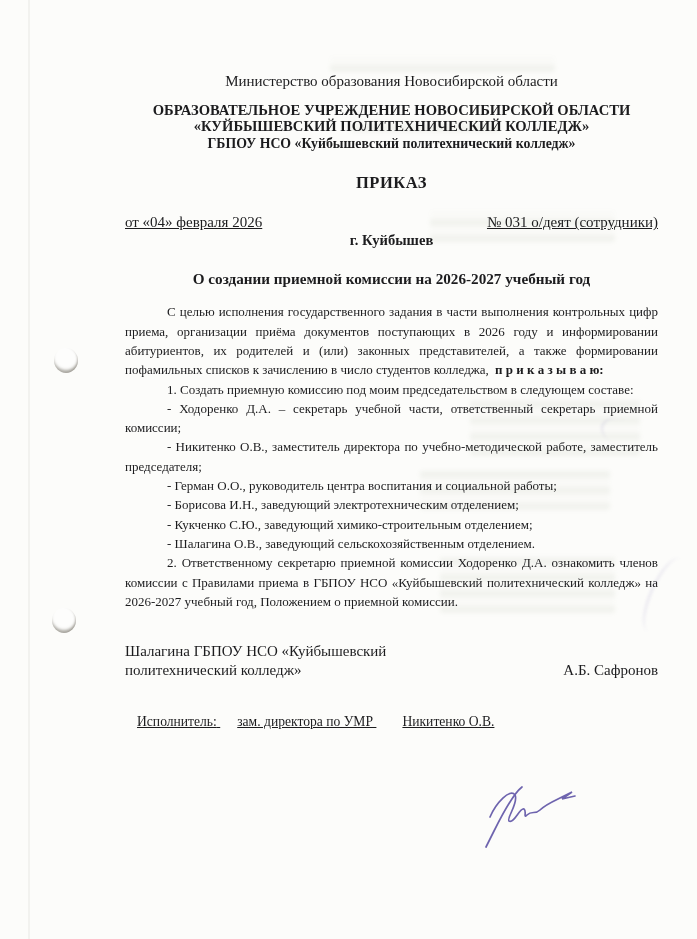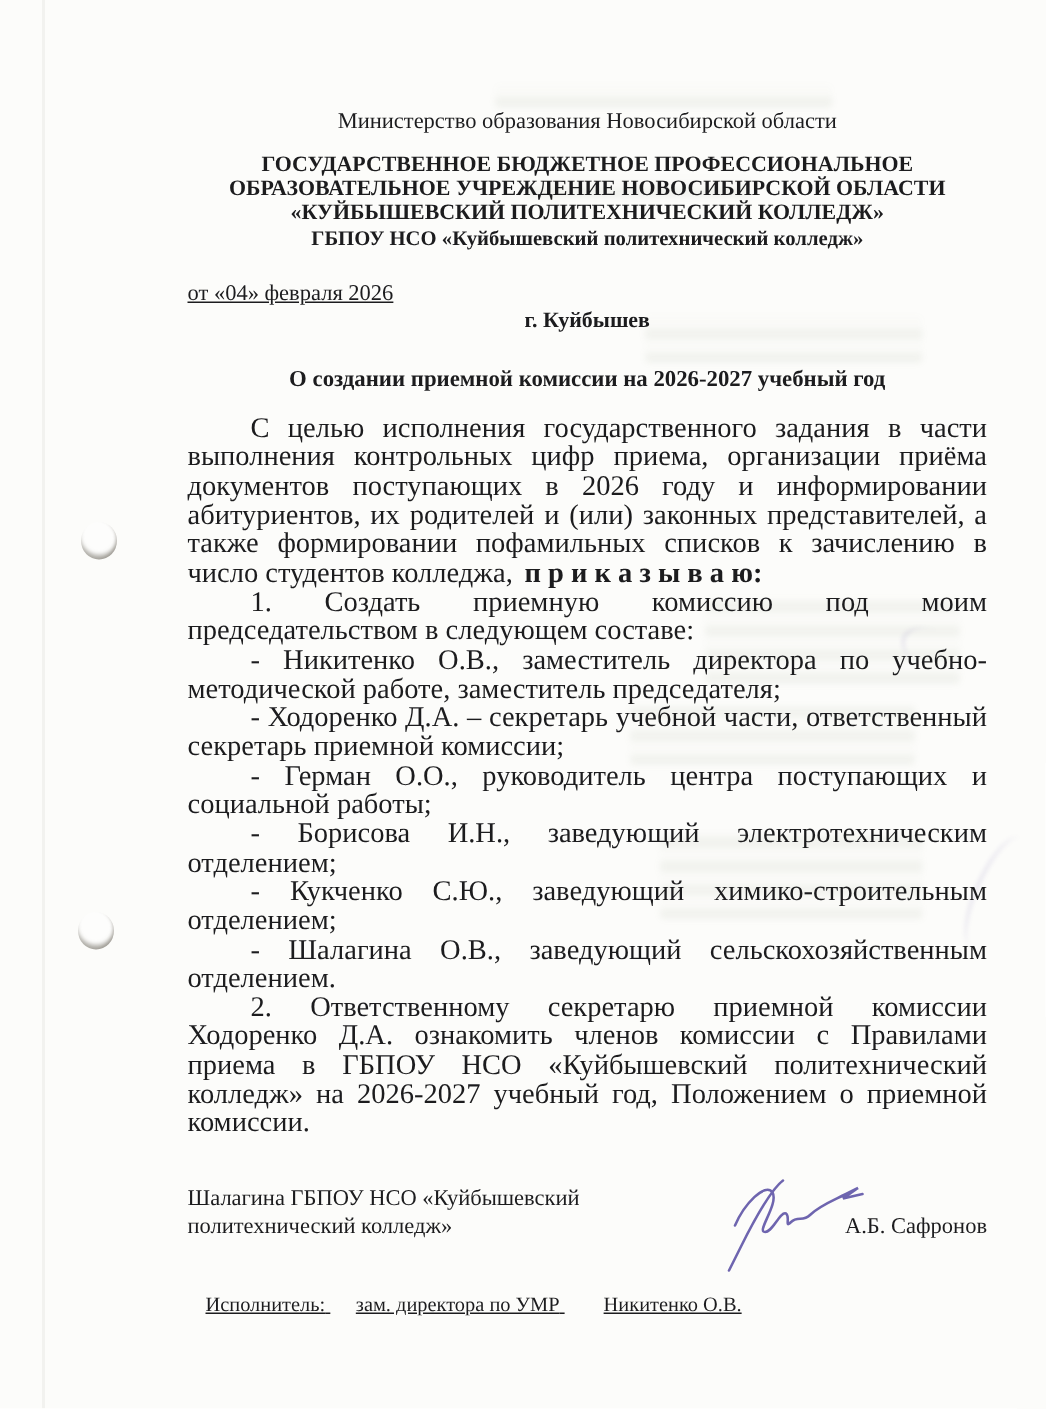--- a/index.html
+++ b/index.html
@@ -38,21 +38,21 @@
   p { margin: 0; }
   .ministry { font-size: 15px; line-height: 18px; }
   .org-block { margin-top: 13px; font-weight: bold; font-size: 14.6px; line-height: 15.8px; }
   .org-short { font-size: 13.8px; margin-top: 1px; }
   .doc-type { margin-top: 22px; font-weight: bold; font-size: 16.5px; letter-spacing: 0.5px; }
   .date-row { margin-top: 21px; display: flex; justify-content: space-between; font-size: 15px; text-decoration: underline; }
   .city { margin-top: 1px; font-weight: bold; font-size: 14.6px; }
   .order-title { margin-top: 21px; font-weight: bold; font-size: 15.2px; }
   .body-block { margin-top: 14px; }
   .par {
-    font-size: 19px; line-height: 19.3px;
+    font-size: 13px; line-height: 19.3px;
     text-align: justify; text-indent: 42px;
   }
   .decree { font-weight: bold; margin-left: 3px; }
   .gap-above { margin-top: 9px; }
   .sig-row {
     margin-top: 31px; display: flex; justify-content: space-between;
     font-size: 15px; line-height: 19px;
   }
   .sig-name { align-self: flex-end; white-space: nowrap; }
   .signature-svg { position: absolute; left: 478px; top: 779px; }
@@ -77,41 +77,42 @@
   <div class="bleed-ink" style="left:600px; top:420px; width:40px; height:26px;"></div>
 
   <div class="punch-hole hole-1"></div>
   <div class="punch-hole hole-2"></div>
 
   <div class="content">
 
     <p class="ministry center">Министерство образования Новосибирской области</p>
 
     <div class="org-block center">
-      <p>ГОСУДАРСТВЕННОЕ БЮДЖЕТНОЕ ПРОФЕССИОНАЛЬНОЕ</p>
       <p>ОБРАЗОВАТЕЛЬНОЕ УЧРЕЖДЕНИЕ НОВОСИБИРСКОЙ ОБЛАСТИ</p>
       <p>«КУЙБЫШЕВСКИЙ ПОЛИТЕХНИЧЕСКИЙ КОЛЛЕДЖ»</p>
       <p class="org-short">ГБПОУ НСО «Куйбышевский политехнический колледж»</p>
     </div>
 
+    <p class="doc-type center">ПРИКАЗ</p>
 
     <div class="date-row">
       <span>от «04» февраля 2026</span>
+      <span>№ 031 о/деят (сотрудники)</span>
     </div>
 
     <p class="city center">г. Куйбышев</p>
 
     <p class="order-title center">О создании приемной комиссии на 2026-2027 учебный год</p>
 
     <div class="body-block">
       <p class="par"><span>С целью исполнения государственного задания в части выполнения контрольных цифр приема, организации приёма документов поступающих в 2026 году и информировании абитуриентов, их родителей и (или) законных представителей, а также формировании пофамильных списков к зачислению в число студентов колледжа,</span> <b class="decree">п р и к а з ы в а ю:</b></p>
       <p class="par">1. Создать приемную комиссию под моим председательством в следующем составе:</p>
+      <p class="par">- Ходоренко Д.А. – секретарь учебной части, ответственный секретарь приемной комиссии;</p>
       <p class="par">- Никитенко О.В., заместитель директора по учебно-методической работе, заместитель председателя;</p>
-      <p class="par">- Ходоренко Д.А. – секретарь учебной части, ответственный секретарь приемной комиссии;</p>
-      <p class="par">- Герман О.О., руководитель центра поступающих и социальной работы;</p>
+      <p class="par">- Герман О.О., руководитель центра воспитания и социальной работы;</p>
       <p class="par">- Борисова И.Н., заведующий электротехническим отделением;</p>
       <p class="par">- Кукченко С.Ю., заведующий химико-строительным отделением;</p>
       <p class="par">- Шалагина О.В., заведующий сельскохозяйственным отделением.</p>
       <p class="par">2. Ответственному секретарю приемной комиссии Ходоренко Д.А. ознакомить членов комиссии с Правилами приема в ГБПОУ НСО «Куйбышевский политехнический колледж» на 2026-2027 учебный год, Положением о приемной комиссии.</p>
     </div>
 
     <div class="sig-row">
       <div>
         <p>Шалагина ГБПОУ НСО «Куйбышевский</p>
         <p>политехнический колледж»</p>

